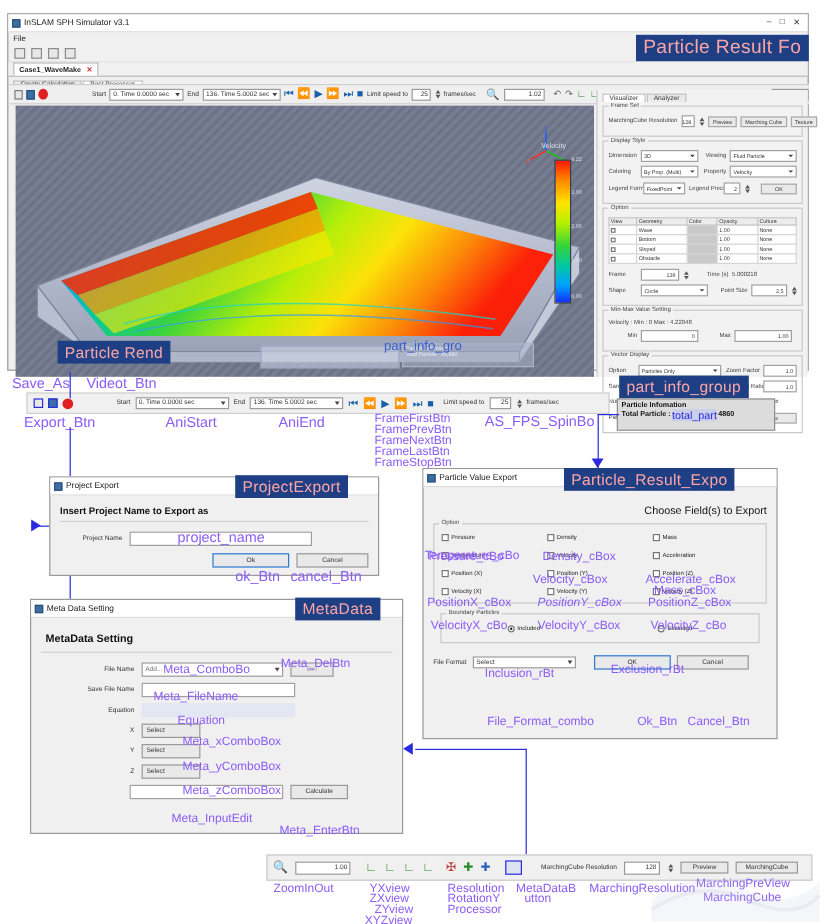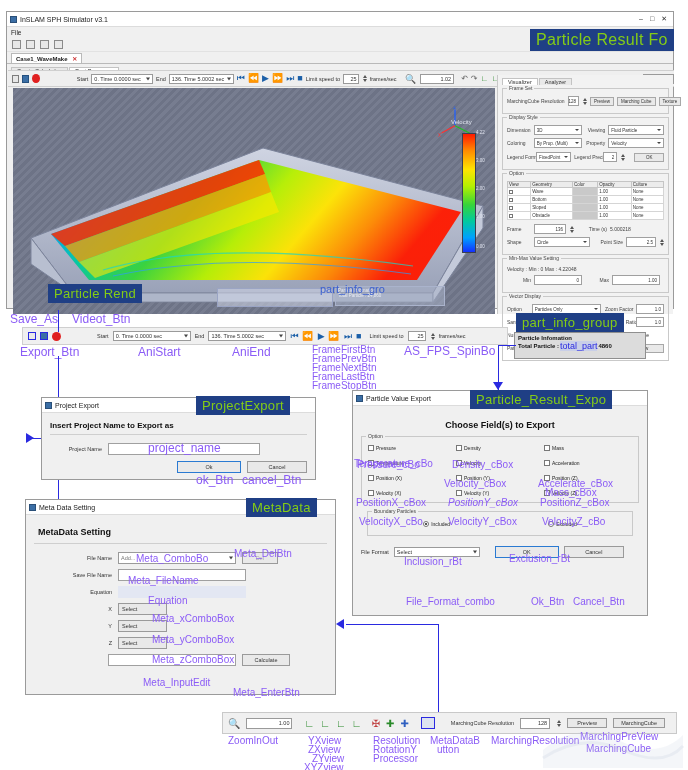--- a/index.html
+++ b/index.html
@@ -67,21 +67,21 @@
   .minicombo{border:1px solid #a0a0a0;background:#fff;font-size:4.5px;padding:0 8px 0 2px;height:8px;display:flex;align-items:center;position:relative;color:#333;}
   .minicombo .arr{position:absolute;right:2px;top:3px;border-left:2px solid transparent;border-right:2px solid transparent;border-top:2.5px solid #444;}
   .minitxt{border:1px solid #a0a0a0;background:#fff;height:8px;font-size:4.5px;display:flex;align-items:center;justify-content:flex-end;padding-right:2px;color:#333;}
   table.gtab{width:100%;border-collapse:collapse;font-size:4.5px;}
   table.gtab th{background:#ececec;border:1px solid #c5c5c5;font-weight:normal;color:#333;padding:0 1px;text-align:left;}
   table.gtab td{border:1px solid #d5d5d5;background:#fff;padding:0 1px;color:#333;height:7px;}
 
   
   .ann{position:absolute;color:#8b5cf6;font-size:12px;white-space:nowrap;font-family:"Liberation Sans",sans-serif;}
   .ann.s{font-size:10px;}
-  .banner{position:absolute;background:#1f3f85;color:#84cc16;font-size:16px;padding:2px 6px;white-space:nowrap;letter-spacing:.3px;}
+  .banner{position:absolute;background:#1f3f85;color:#fca5a5;font-size:16px;padding:2px 6px;white-space:nowrap;letter-spacing:.3px;}
   .banner.sm{font-size:13px;}
   .callout-line{position:absolute;background:#2a2ae0;}
   .arrow-r{position:absolute;width:0;height:0;border-top:5px solid transparent;border-bottom:5px solid transparent;border-left:8px solid #2a2ae0;}
   .arrow-d{position:absolute;width:0;height:0;border-left:5px solid transparent;border-right:5px solid transparent;border-top:8px solid #2a2ae0;}
   .arrow-l{position:absolute;width:0;height:0;border-top:5px solid transparent;border-bottom:5px solid transparent;border-right:8px solid #2a2ae0;}
   .hl{background:#c9cfe8;}
 
   
   #animbar{position:absolute;left:22px;top:327px;width:486px;height:18px;background:#f0f0f0;border:1px solid #cfcfcf;display:flex;align-items:center;gap:4px;padding-left:5px;box-sizing:border-box;}
   #botbar{position:absolute;left:222px;top:712px;width:455px;height:22px;background:#f0f0f0;border:1px solid #c9c9c9;display:flex;align-items:center;gap:6px;padding-left:5px;box-sizing:border-box;}
@@ -520,21 +520,21 @@
 <div class="ann" style="left:148px;top:441px;">project_name</div>
 <div class="ann" style="left:196px;top:473px;">ok_Btn</div>
 <div class="ann" style="left:242px;top:473px;">cancel_Btn</div>
 
 <div class="win" id="dlgParticle">
   <div class="win-title">
     <span class="tico"></span>
     <span>Particle Value Export</span>
   </div>
   <div class="dlg-body">
-    <div style="text-align:center;font-size:9px;font-weight:bold;color:#111;margin:8px 0 6px 0;">Choose Field(s) to Export</div>
+    <div style="text-align:right;font-size:9px;font-weight:normal;color:#111;margin:8px 0 6px 0;">Choose Field(s) to Export</div>
     <div class="grp" style="margin:0;padding:8px 6px 6px 6px;">
       <span class="cap" style="background:#f0f0f0;">Option</span>
       <div style="display:grid;grid-template-columns:1fr 1fr 1fr;row-gap:9px;">
         <span class="chk-item">
             <span class="cbx"></span>
             <span>Pressure</span>
           </span>
         <span class="chk-item">
             <span class="cbx"></span>
             <span>Density</span>

